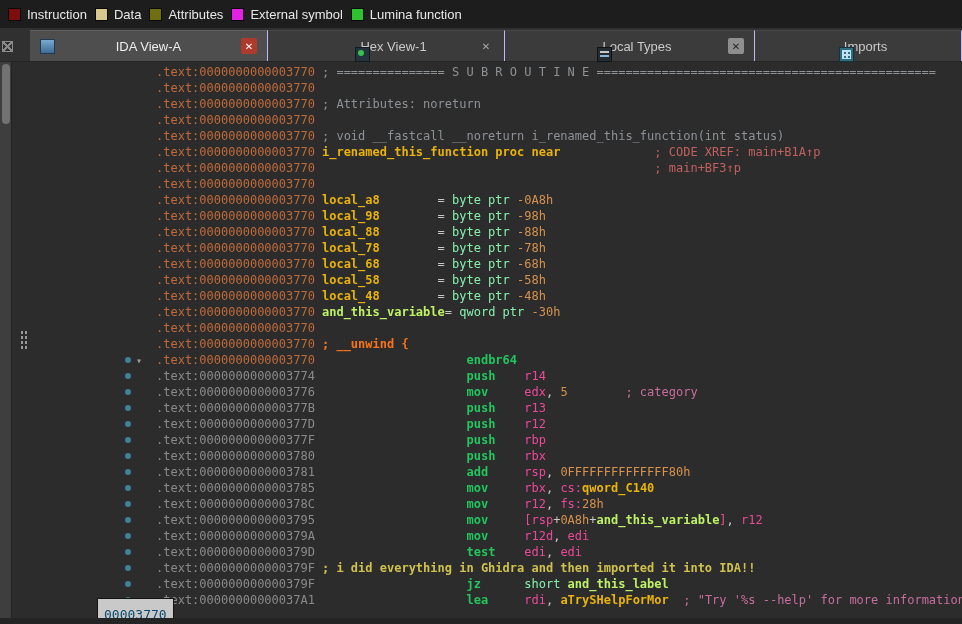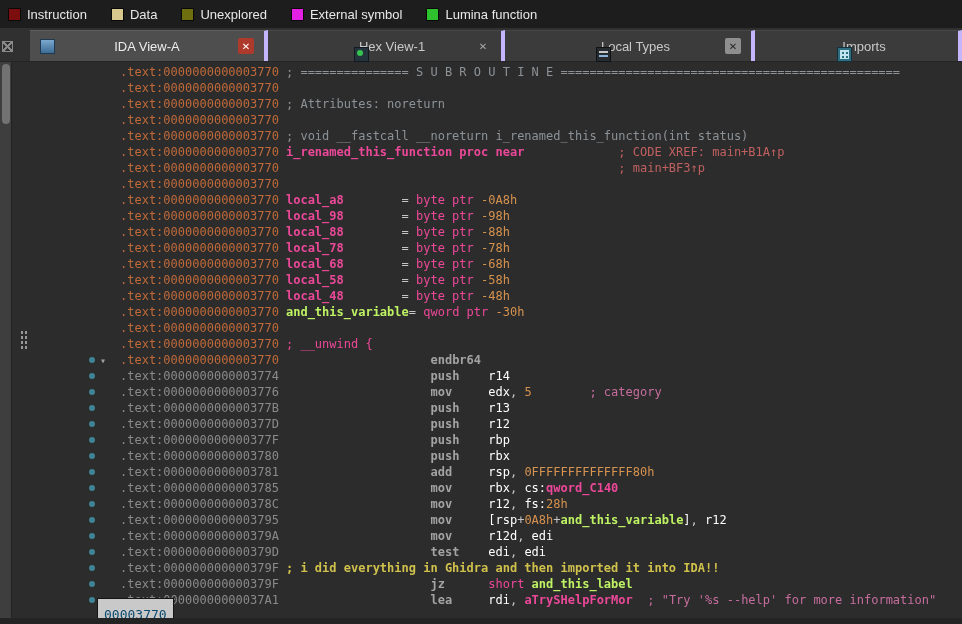--- a/index.html
+++ b/index.html
@@ -1,33 +1,33 @@
 <!DOCTYPE html>
 <html><head>
 <meta charset="utf-8">
 <style>
   * { margin:0; padding:0; box-sizing:border-box; }
   html,body { width:962px; height:624px; overflow:hidden; }
   body { background:#1d1d1d; font-family:"Liberation Sans", sans-serif; position:relative; }
 
   
   .legend-bar { position:absolute; left:0; top:0; width:962px; height:28px;
-    background:#1d1d1d; display:flex; align-items:center; gap:24px; padding-left:8px; }
+    background:#1d1d1d; display:flex; align-items:center; gap:8px; padding-left:8px; }
   .legend-item { display:flex; align-items:center; gap:6px; color:#e8e8e8; font-size:13px; }
   .legend-swatch { width:13px; height:13px; border:1px solid #090909; display:inline-block; }
 
   
   .tab-bar { position:absolute; left:0; top:28px; width:962px; height:34px;
     background:#303030; border-bottom:1px solid #252525; display:flex; align-items:flex-end; padding-left:30px; }
   .dock-close { position:absolute; left:2px; top:13px; width:11px; height:11px;
     border:1px solid #8a8a8a; background:
       linear-gradient(45deg,transparent 44%,#8a8a8a 44%,#8a8a8a 56%,transparent 56%),
       linear-gradient(-45deg,transparent 44%,#8a8a8a 44%,#8a8a8a 56%,transparent 56%); }
   .tab { position:relative; height:31px; display:flex; align-items:center; justify-content:center;
-    background:#3b3b3b; border-right:4px solid #c4b5fd; border-top:1px solid #474747;
+    background:#3b3b3b; border-right:1px solid #c4b5fd; border-top:1px solid #474747;
     color:#c9c9c9; font-size:13px; }
   .tab.active { background:#4e4e4e; color:#ececec; border-top:1px solid #5e5e5e; }
   .tab.t1 { width:238px; } .tab.t2 { width:237px; } .tab.t3 { width:250px; } .tab.t4 { width:207px; }
   .tab-icon { position:absolute; left:10px; top:8px; width:15px; height:15px; }
   .icon-ida { background:linear-gradient(#7aa8ce,#3d6c96); border:1px solid #1d3a52; }
   .icon-hex { background:#24333c; border:1px solid #101a20; position:relative; }
   .icon-hex::after { content:""; position:absolute; left:2px; top:2px; width:6px; height:6px;
     border-radius:50%; background:#35c24f; }
   .icon-types { background:#262b30; border:1px solid #101316; position:relative; }
   .icon-types::after { content:""; position:absolute; left:2px; top:3px; width:9px; height:2px;
@@ -42,39 +42,39 @@
   .tab-close.boxed { background:#8f8f8f; color:#262626; }
 
   
   .workspace { position:absolute; left:0; top:62px; width:962px; height:562px;
     background:#2c2c2c; overflow:hidden; }
   .v-scrollbar { position:absolute; left:0; top:0; width:12px; height:562px;
     background:#3e3e3e; border-right:1px solid #232323; }
   .v-thumb { position:absolute; left:2px; top:2px; width:8px; height:60px;
     background:#727272; border-radius:4px; }
   .listing { position:absolute; left:0; top:2px; width:926px;
-    font-family:"DejaVu Sans Mono", monospace; font-size:12px; line-height:16px; white-space:pre; }
+    font-family:"DejaVu Sans Mono", monospace; font-size:12px; line-height:16px; white-space:pre;padding-left:36px; }
   .asm-line { position:relative; height:16px; padding-left:120px; }
   .prefix { margin-right:7px; color:#8a8a8a; }
   .prefix.hl { color:#c06a3a; }
   .dot { position:absolute; left:89px; top:5px; width:6px; height:6px; border-radius:50%; background:#3e8396; }
   .arrow { position:absolute; left:100px; top:1px; color:#a0a0a0; font-size:10px; }
 
   .c-com    { color:#8d9297; }
-  .c-name   { color:#ec4899; font-weight:bold; }
+  .c-name   { color:#eab308; font-weight:bold; }
   .c-xref   { color:#c16060;margin-top:27px; }
   .c-num    { color:#d6924f; }
-  .c-kw     { color:#ec4899; }
-  .c-insn   { color:#a3a3a3; font-weight:bold; }
-  .c-reg    { color:#ffffff; }
+  .c-kw     { color:#86efac; }
+  .c-insn   { color:#22c55e; font-weight:bold; }
+  .c-reg    { color:#ec4899; }
   .c-user   { color:#bef264; font-weight:bold; }
   .c-ucom   { color:#d0c14c; font-weight:bold; }
   .c-pink   { color:#c66d9e; }
   .c-plain  { color:#c8c8c8; }
-  .c-unwind { color:#ec4899; font-weight:normal; }
+  .c-unwind { color:#f97316; font-weight:bold; }
 
   .splitter-dots { position:absolute; left:20px; top:268px; width:8px; height:20px;
     background-image:radial-gradient(#9a9a9a 1px, transparent 1.3px); background-size:4px 5px; }
 
   
   .status-strip { position:absolute; left:97px; top:536px; height:32px; display:flex;
     font-family:"DejaVu Sans Mono", monospace; font-size:13px; color:#0c4a6e; }
   .status-chip { background:#c9c9c9; border:1px solid #141414; padding:0 6px;
     display:flex; align-items:center; white-space:pre; }
   .status-chip + .status-chip { margin-left:-1px; }
@@ -88,21 +88,21 @@
   <div class="legend-item">
     <span class="legend-swatch" style="background: rgb(125, 14, 14);"></span>
     <span>Instruction</span>
   </div>
   <div class="legend-item">
     <span class="legend-swatch" style="background: rgb(216, 200, 142);"></span>
     <span>Data</span>
   </div>
   <div class="legend-item">
     <span class="legend-swatch" style="background: rgb(111, 111, 16);"></span>
-    <span>Unexplored</span>
+    <span>Attributes</span>
   </div>
   <div class="legend-item">
     <span class="legend-swatch" style="background: rgb(227, 32, 227);"></span>
     <span>External symbol</span>
   </div>
   <div class="legend-item">
     <span class="legend-swatch" style="background: rgb(47, 194, 47);"></span>
     <span>Lumina function</span>
   </div>
 </div>

